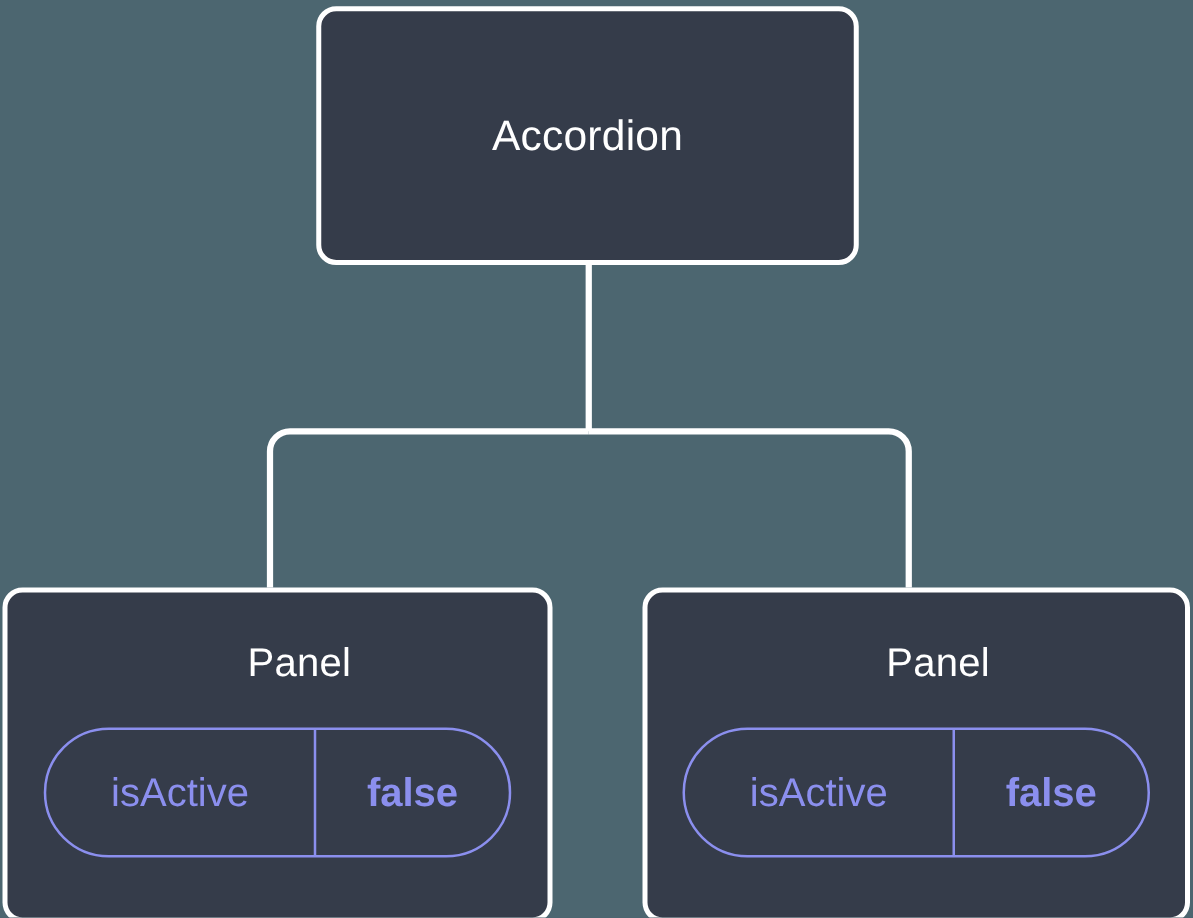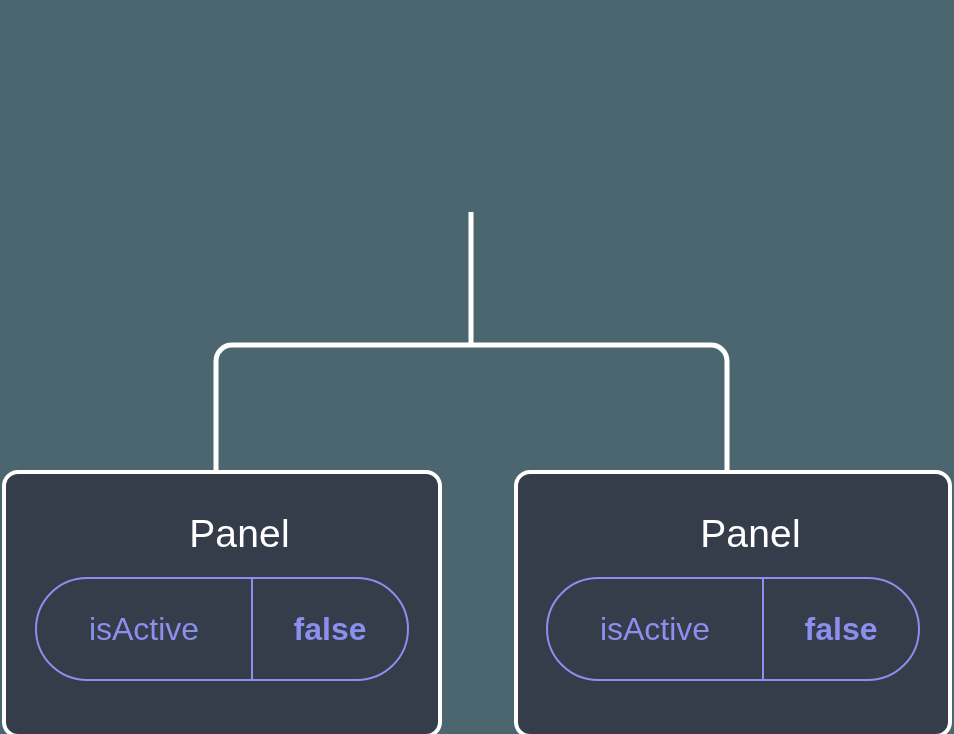--- a/index.html
+++ b/index.html
@@ -72,27 +72,27 @@
   .node-title {
     color: #ffffff;
     font-size: 34px;
     font-weight: 400;
     letter-spacing: 0.2px;
     line-height: 1;
     text-align: center;
   }
 
   .node-child .node-title {
-    font-size: 39px;
+    font-size: 32px;
     margin-left: 35px;
   }
 
   
   .props {
-    margin-top: 24px;
+    margin-top: 36px;
     display: flex;
     justify-content: center;
     width: 100%;
   }
 
   .prop-pill {
     box-sizing: border-box;
     display: flex;
     align-items: stretch;
     height: 104px;
@@ -128,20 +128,23 @@
 <div id="canvas">
 
   <svg id="connectors" viewBox="0 0 954 734" width="954" height="734" fill="none" xmlns="http://www.w3.org/2000/svg">
 
     <path d="M471 212 L471 345" stroke="#ffffff" stroke-width="5" stroke-linecap="butt"></path>
 
     <path d="M471 345 L232 345 A16 16 0 0 0 216 361 L216 470" stroke="#ffffff" stroke-width="5" stroke-linecap="butt"></path>
     <path d="M471 345 L711 345 A16 16 0 0 1 727 361 L727 470" stroke="#ffffff" stroke-width="5" stroke-linecap="butt"></path>
   </svg>
 
+  <div class="node node-root">
+    <div class="node-title">Accordion</div>
+  </div>
 
   <div class="node node-child left">
     <div class="node-title">Panel</div>
     <div class="props">
       <div class="prop-pill">
         <span class="prop-key">isActive</span>
         <span class="prop-value">false</span>
       </div>
     </div>
   </div>

